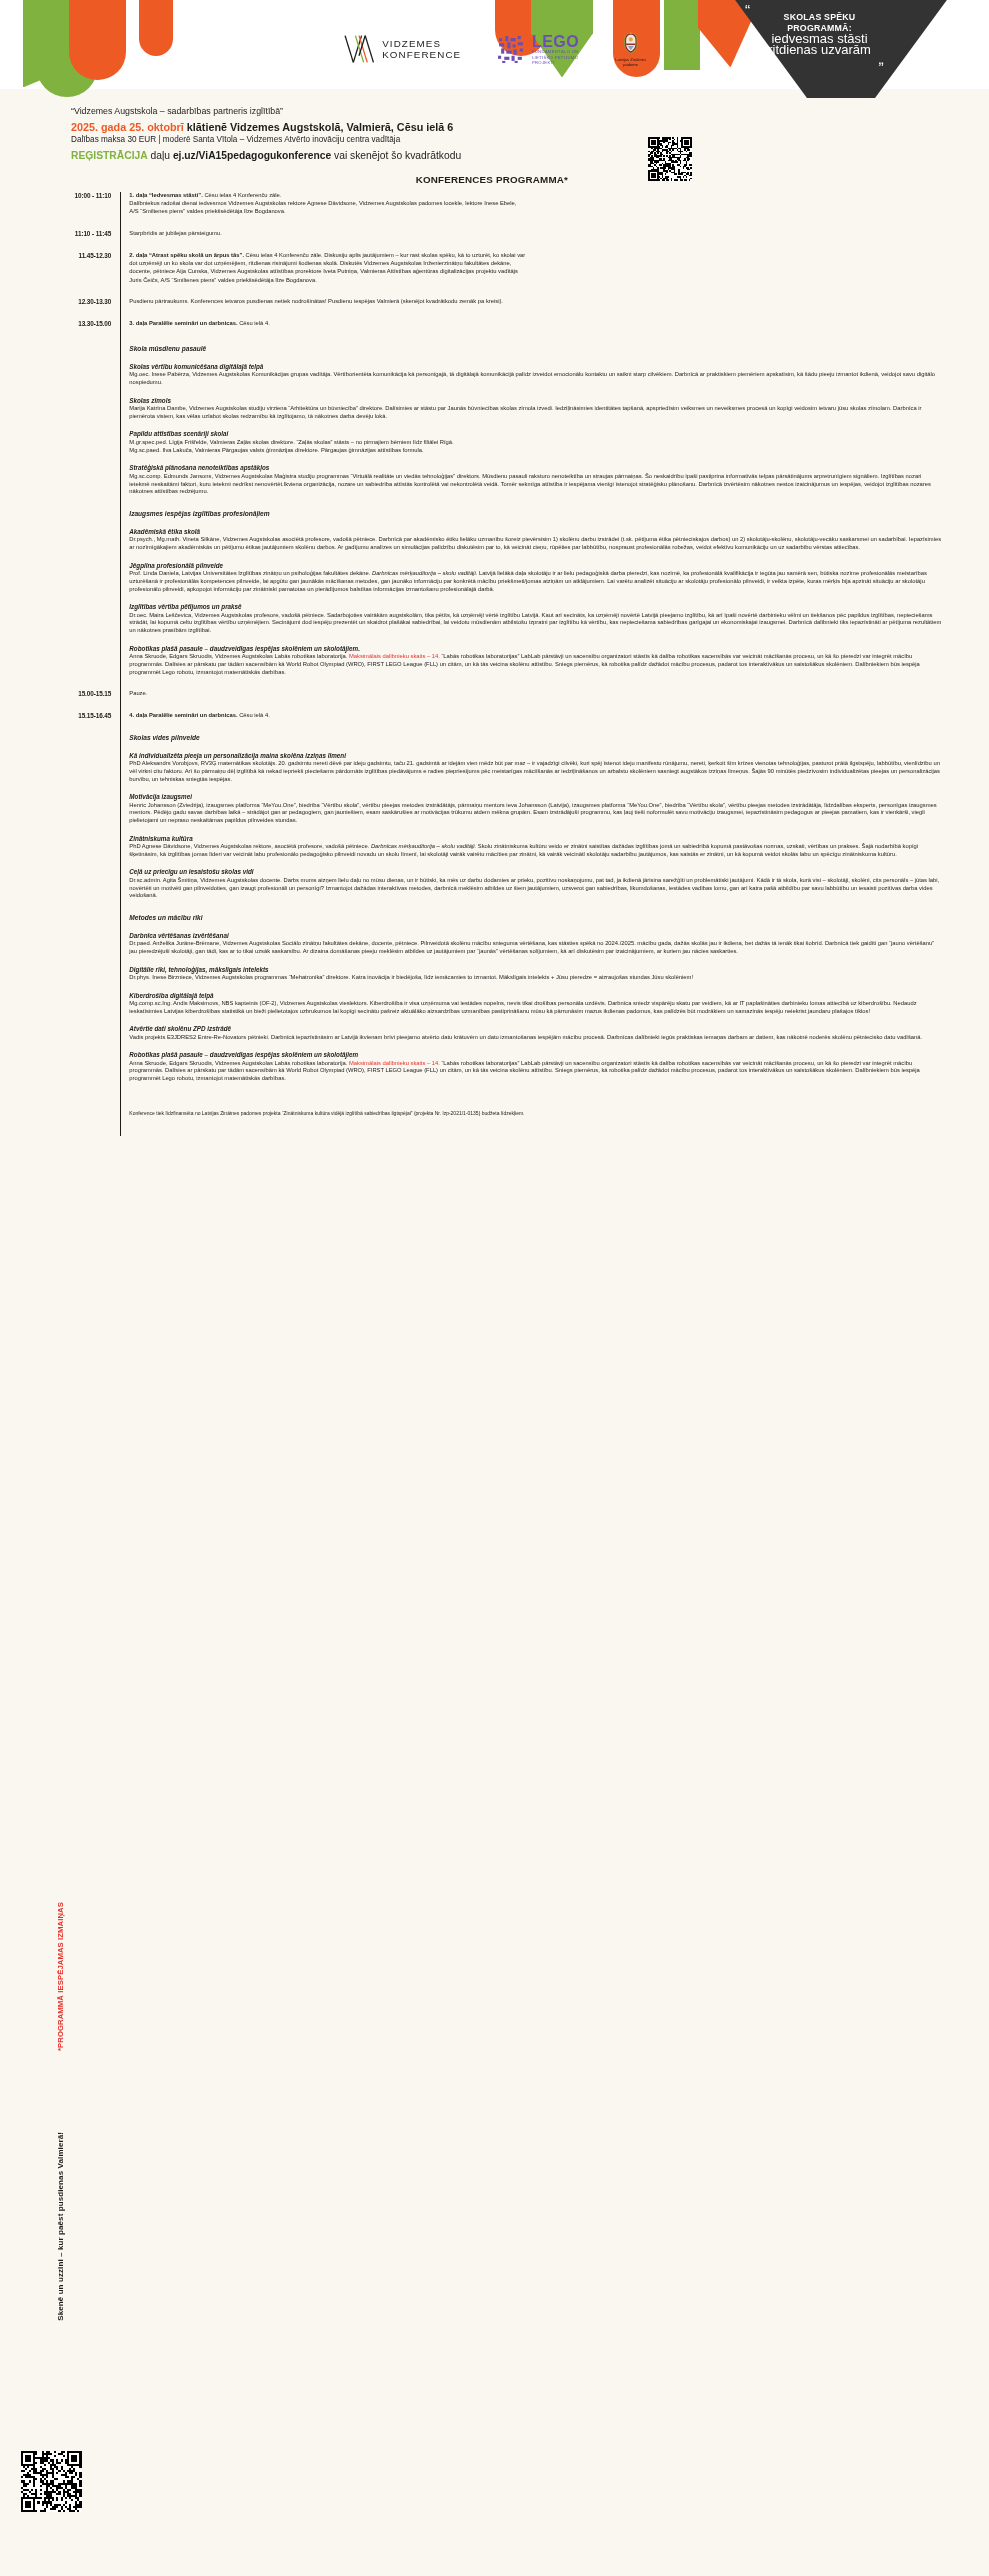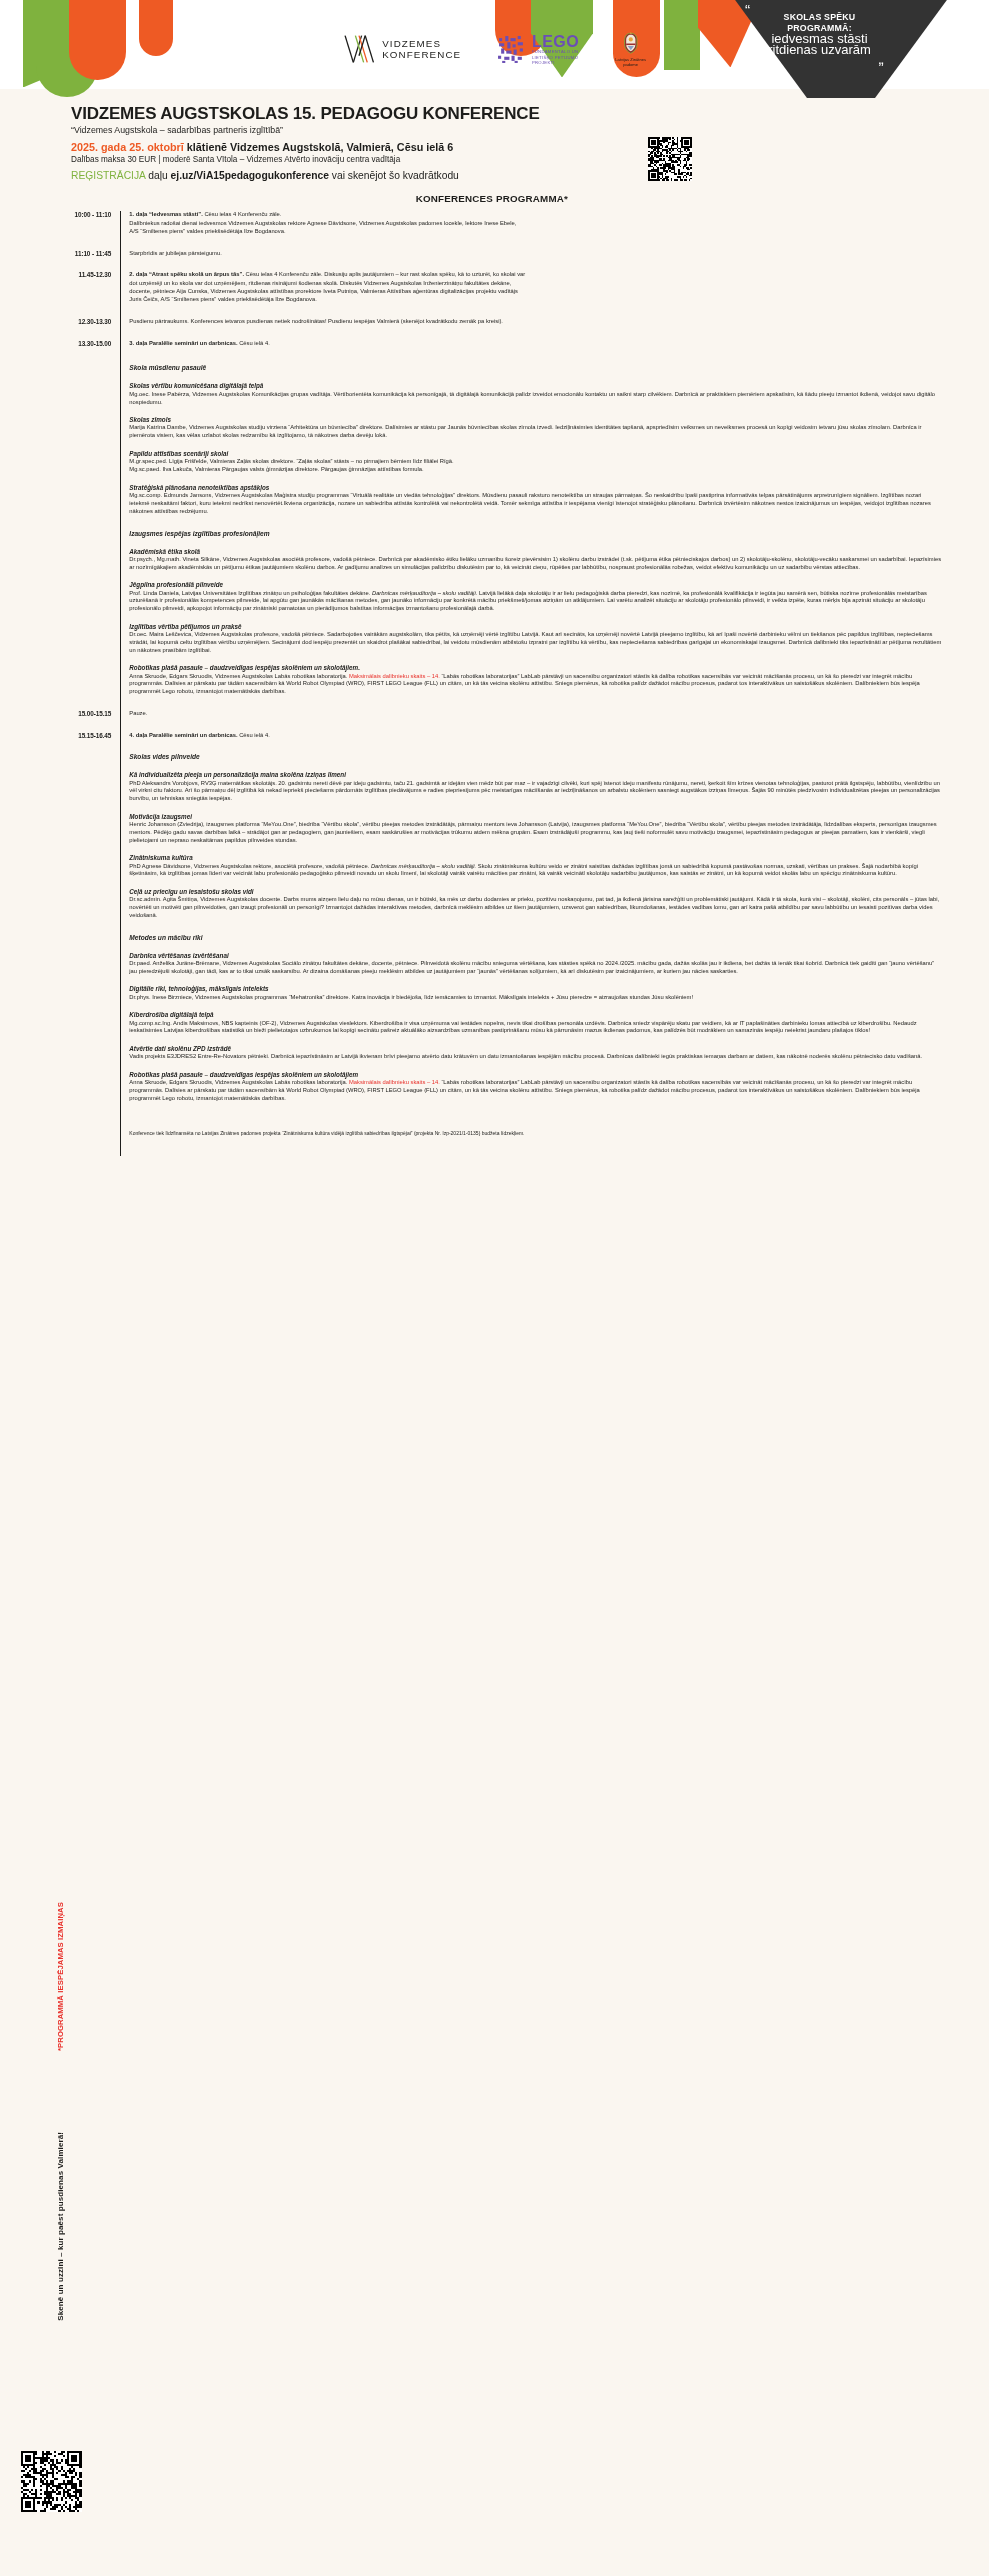--- a/index.html
+++ b/index.html
@@ -58,21 +58,21 @@
   }
 
   
   .titleblock { position: relative; margin: 0 0 0 71px; padding-top: 6.2px; width: 644px; z-index: 7;}
   h1.conf-title { font-size: 17px; font-weight: 700; letter-spacing: -0.2px; line-height: 19.6px; }
   .conf-sub { font-size: 8.8px; margin-top: 1.5px; color: #1d1d1b; }
   .conf-date-line { margin-top: 5.7px; font-size: 10.8px; font-weight: 700; }
   .conf-date { color: #ee5a24; }
   .conf-fee { font-size: 8.2px; margin-top: 2.1px; }
   .conf-reg { margin-top: 5.7px; font-size: 10.3px; }
-  .reg-word { color: #7fb23e; font-weight: 400; }
+  .reg-word { color: #7fb23e; font-weight: 700; }
   .reg-link { font-weight: 700; }
   .qr-head { position: absolute; left: 577px; top: 39px; width: 44px; height: 44px; }
 
   
   .prog-title { text-align: center; font-size: 9.8px; font-weight: 700; letter-spacing: 0.2px; margin: 12.4px 0 0 -5.2px; }
   .prog-wrap { position: relative; margin-top: 7.2px; padding-bottom: 20.6px; }
   .rail { position: absolute; left: 120px; top: 0; bottom: 15.5px; width: 0.8px; background: #1d1d1b; }
 
   .row { display: flex; align-items: flex-start; }
   .tcell { width: 120px; flex: 0 0 120px; text-align: right; padding-right: 8.8px;
@@ -186,21 +186,20 @@
       </svg>
       <div class="lzp-txt">
         <div>Latvijas Zinātnes</div>
         <div>padome</div>
       </div>
     </div>
   </div>
 </div>
 
 <div class="titleblock">
-  <h1 class="conf-title">VIDZEMES AUGSTSKOLAS 15. PEDAGOGU KONFERENCE</h1>
   <div class="conf-sub">“Vidzemes Augstskola – sadarbības partneris izglītībā”</div>
   <div class="conf-date-line">
     <span class="conf-date">2025. gada 25. oktobrī</span>
     <span>klātienē Vidzemes Augstskolā, Valmierā, Cēsu ielā 6</span>
   </div>
   <div class="conf-fee">Dalības maksa 30 EUR  |  moderē Santa Vītola – Vidzemes Atvērto inovāciju centra vadītāja</div>
   <div class="conf-reg">
     <span class="reg-word">REĢISTRĀCIJA</span><span> daļu </span><span class="reg-link">ej.uz/ViA15pedagogukonference</span><span> vai skenējot šo kvadrātkodu</span>
   </div>
 

